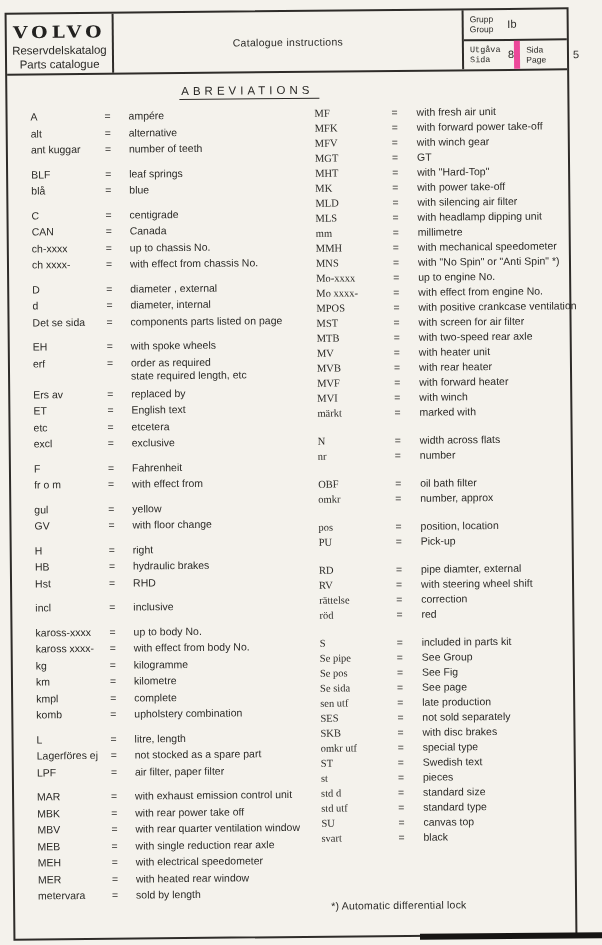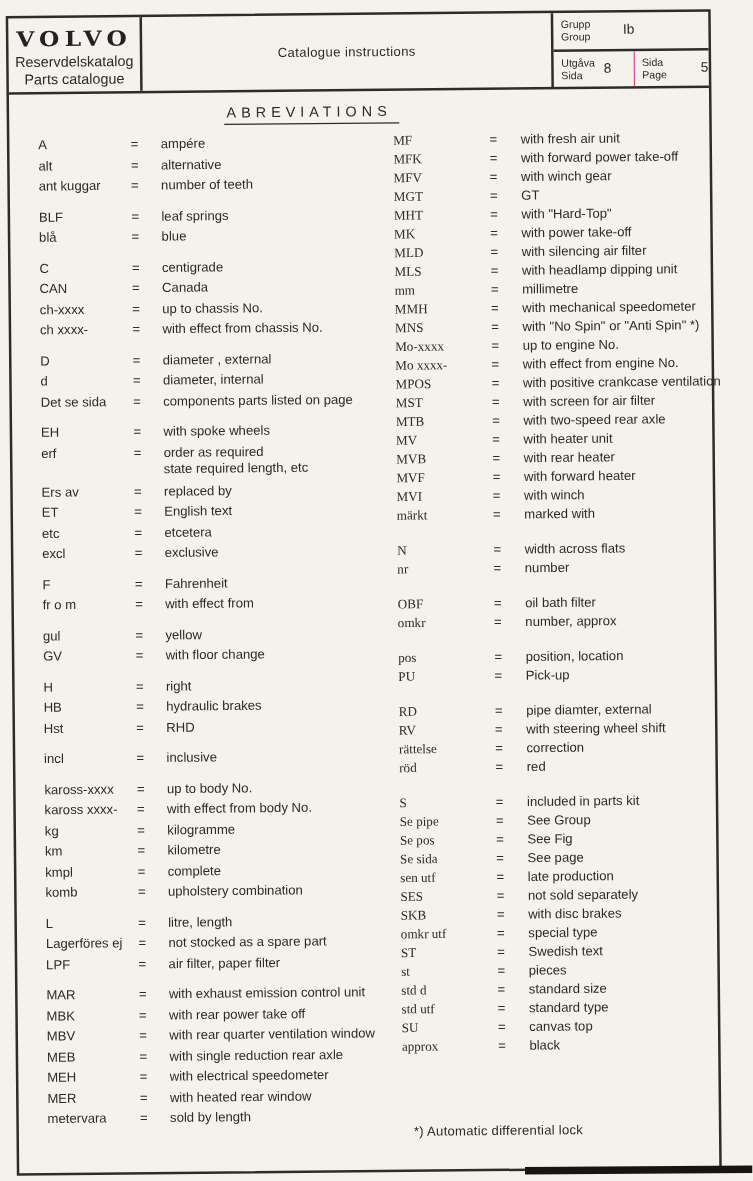--- a/index.html
+++ b/index.html
@@ -33,28 +33,28 @@
     font-family:"DejaVu Serif", serif;
     font-weight:bold;font-size:18px;letter-spacing:4px;
     transform:scale(1.04,0.92);color:#232220;
   }
   .h-sub{font-size:11.5px;line-height:13.5px;margin-top:2px;}
   .h-center{
     flex:1;border-right:2px solid #2e2c29;
     display:flex;align-items:center;justify-content:center;
     font-size:10.5px;letter-spacing:0.3px;
   }
-  .h-right{width:124px;display:flex;flex-direction:column;}
+  .h-right{width:103px;display:flex;flex-direction:column;}
   .h-cell{display:flex;align-items:center;padding-left:6px;box-sizing:border-box;}
   .h-grp{flex:1;border-bottom:2px solid #2e2c29;}
   .h-bottom{flex:1;display:flex;}
-  .h-issue{flex:1.08;border-right:1px solid #ec4899;}
+  .h-issue{flex:1.08;border-right:6px solid #ec4899;font-family:Liberation Mono, monospace;}
   .h-page{flex:1;gap:20px;}
   .h-lbl{font-size:8.5px;line-height:10px;}
-  .h-val{font-size:11px;margin-left:26px;}
+  .h-val{font-size:11px;margin-left:14px;}
   .h-val-sm{font-size:11px;margin-left:7px;}
   
   .page-title-wrap{position:absolute;top:68px;left:0;right:0;text-align:center;}
   .page-title{
     display:inline-block;
     transform:translateX(-38px);
     font-size:11.5px;letter-spacing:4px;
     border-bottom:1.6px solid #2e2c29;
     padding:0 6px 2px 2px;
   }
@@ -591,21 +591,21 @@
             <span class="abbr">std utf</span>
             <span class="eq">=</span>
             <span class="desc">standard type</span>
           </div>
           <div class="row">
             <span class="abbr">SU</span>
             <span class="eq">=</span>
             <span class="desc">canvas top</span>
           </div>
           <div class="row">
-            <span class="abbr">approx</span>
+            <span class="abbr">svart</span>
             <span class="eq">=</span>
             <span class="desc">black</span>
           </div>
         </div>
       </div>
 
     <div class="footnote">*)  Automatic differential lock</div>
   </div>
 
   <div class="scan-bar"></div>

